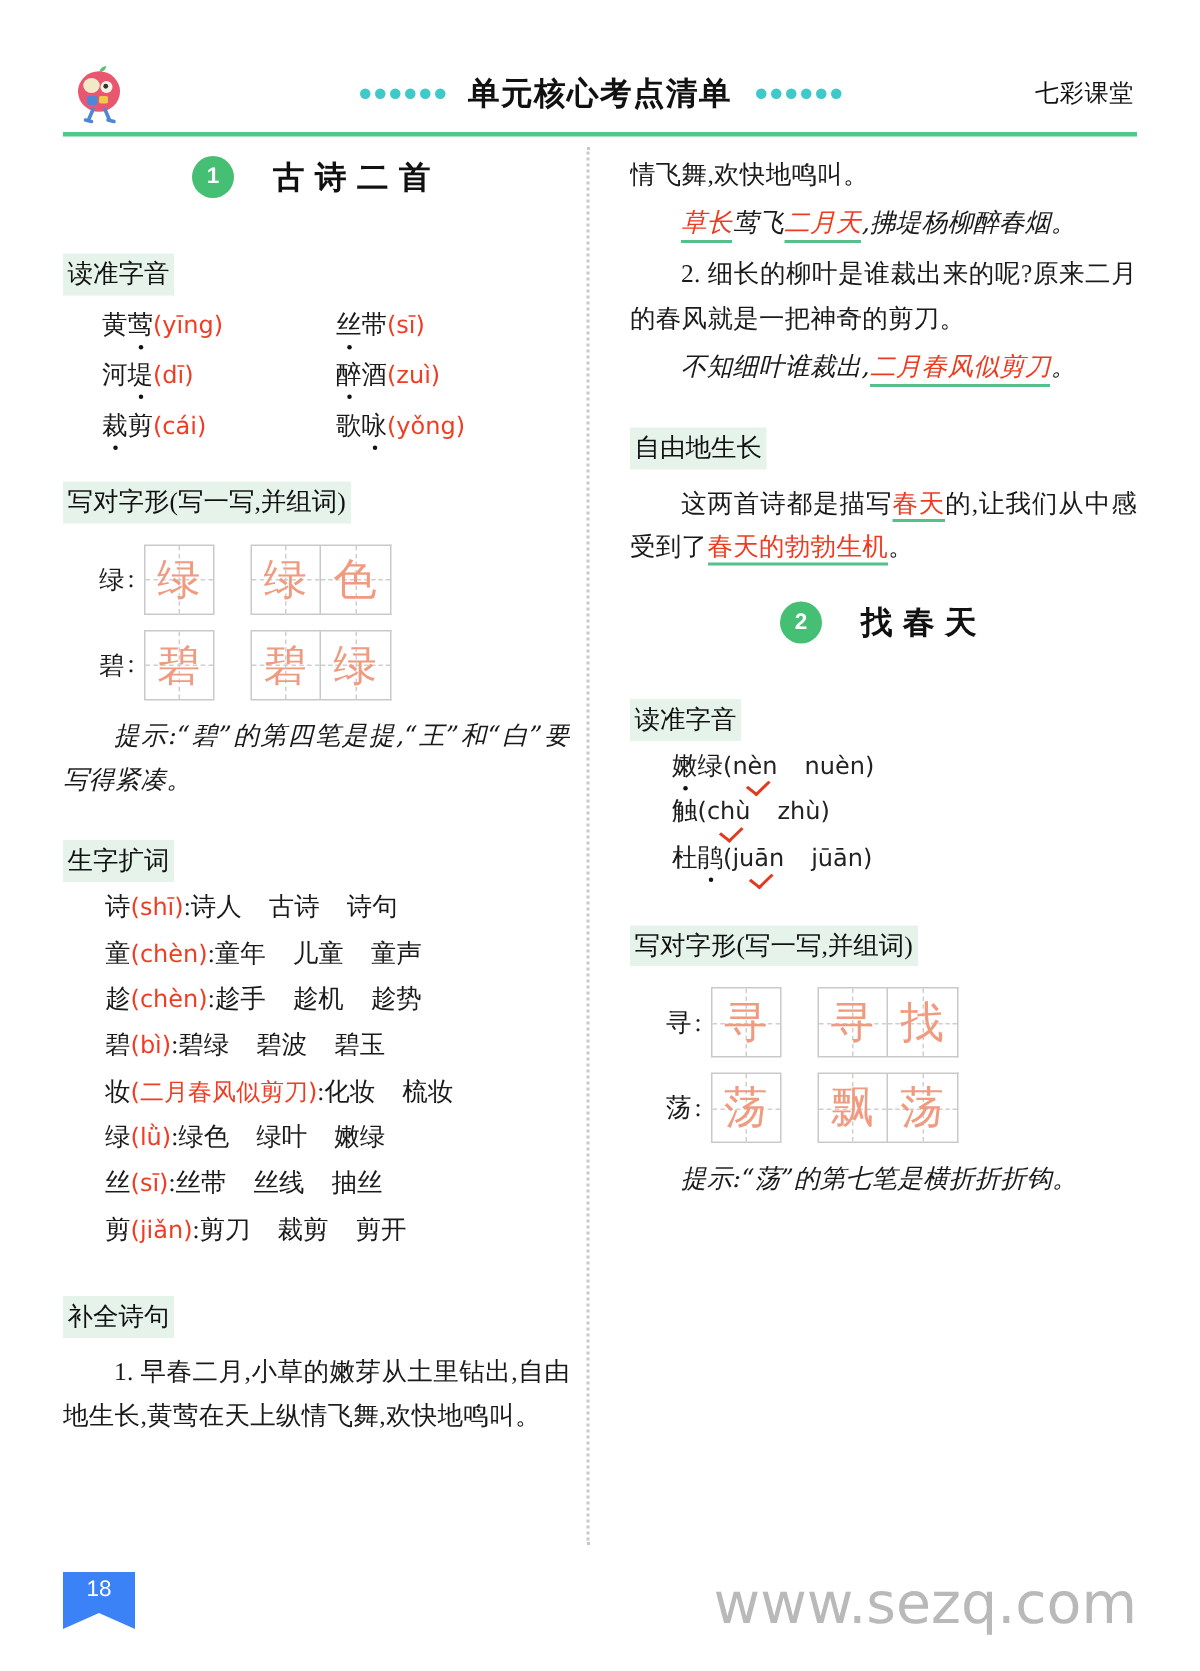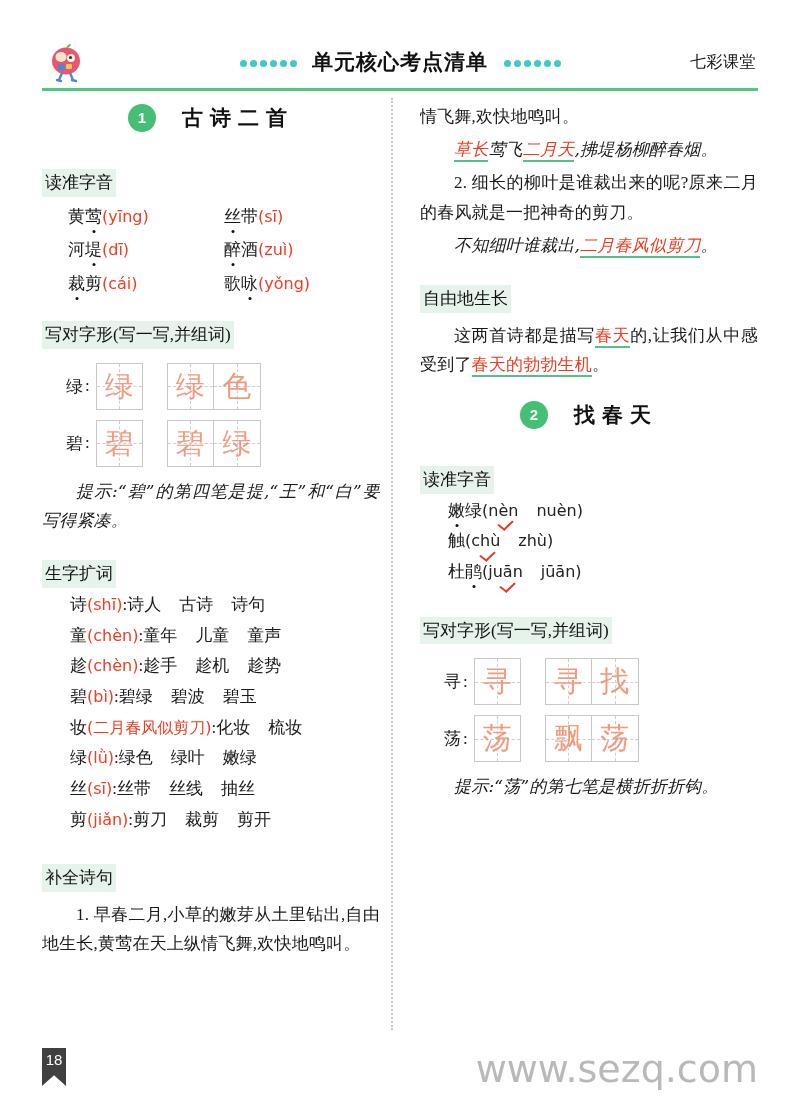--- a/index.html
+++ b/index.html
@@ -279,23 +279,23 @@
     position: absolute;
     left: 42px;
     right: 42px;
     bottom: 16px;
     height: 50px;
   }
   .page-ribbon {
     position: absolute;
     left: 0;
     top: 0;
-    width: 24px;
+    width: 48px;
     height: 38px;
-    background: #404040;
+    background: #3b82f6;
     color: #fff;
     font-family: "Liberation Sans", sans-serif;
     font-size: 15px;
     text-align: center;
     line-height: 24px;
     clip-path: polygon(0 0, 100% 0, 100% 100%, 50% 72%, 0 100%);
   }
   .watermark {
     position: absolute;
     right: 0;

